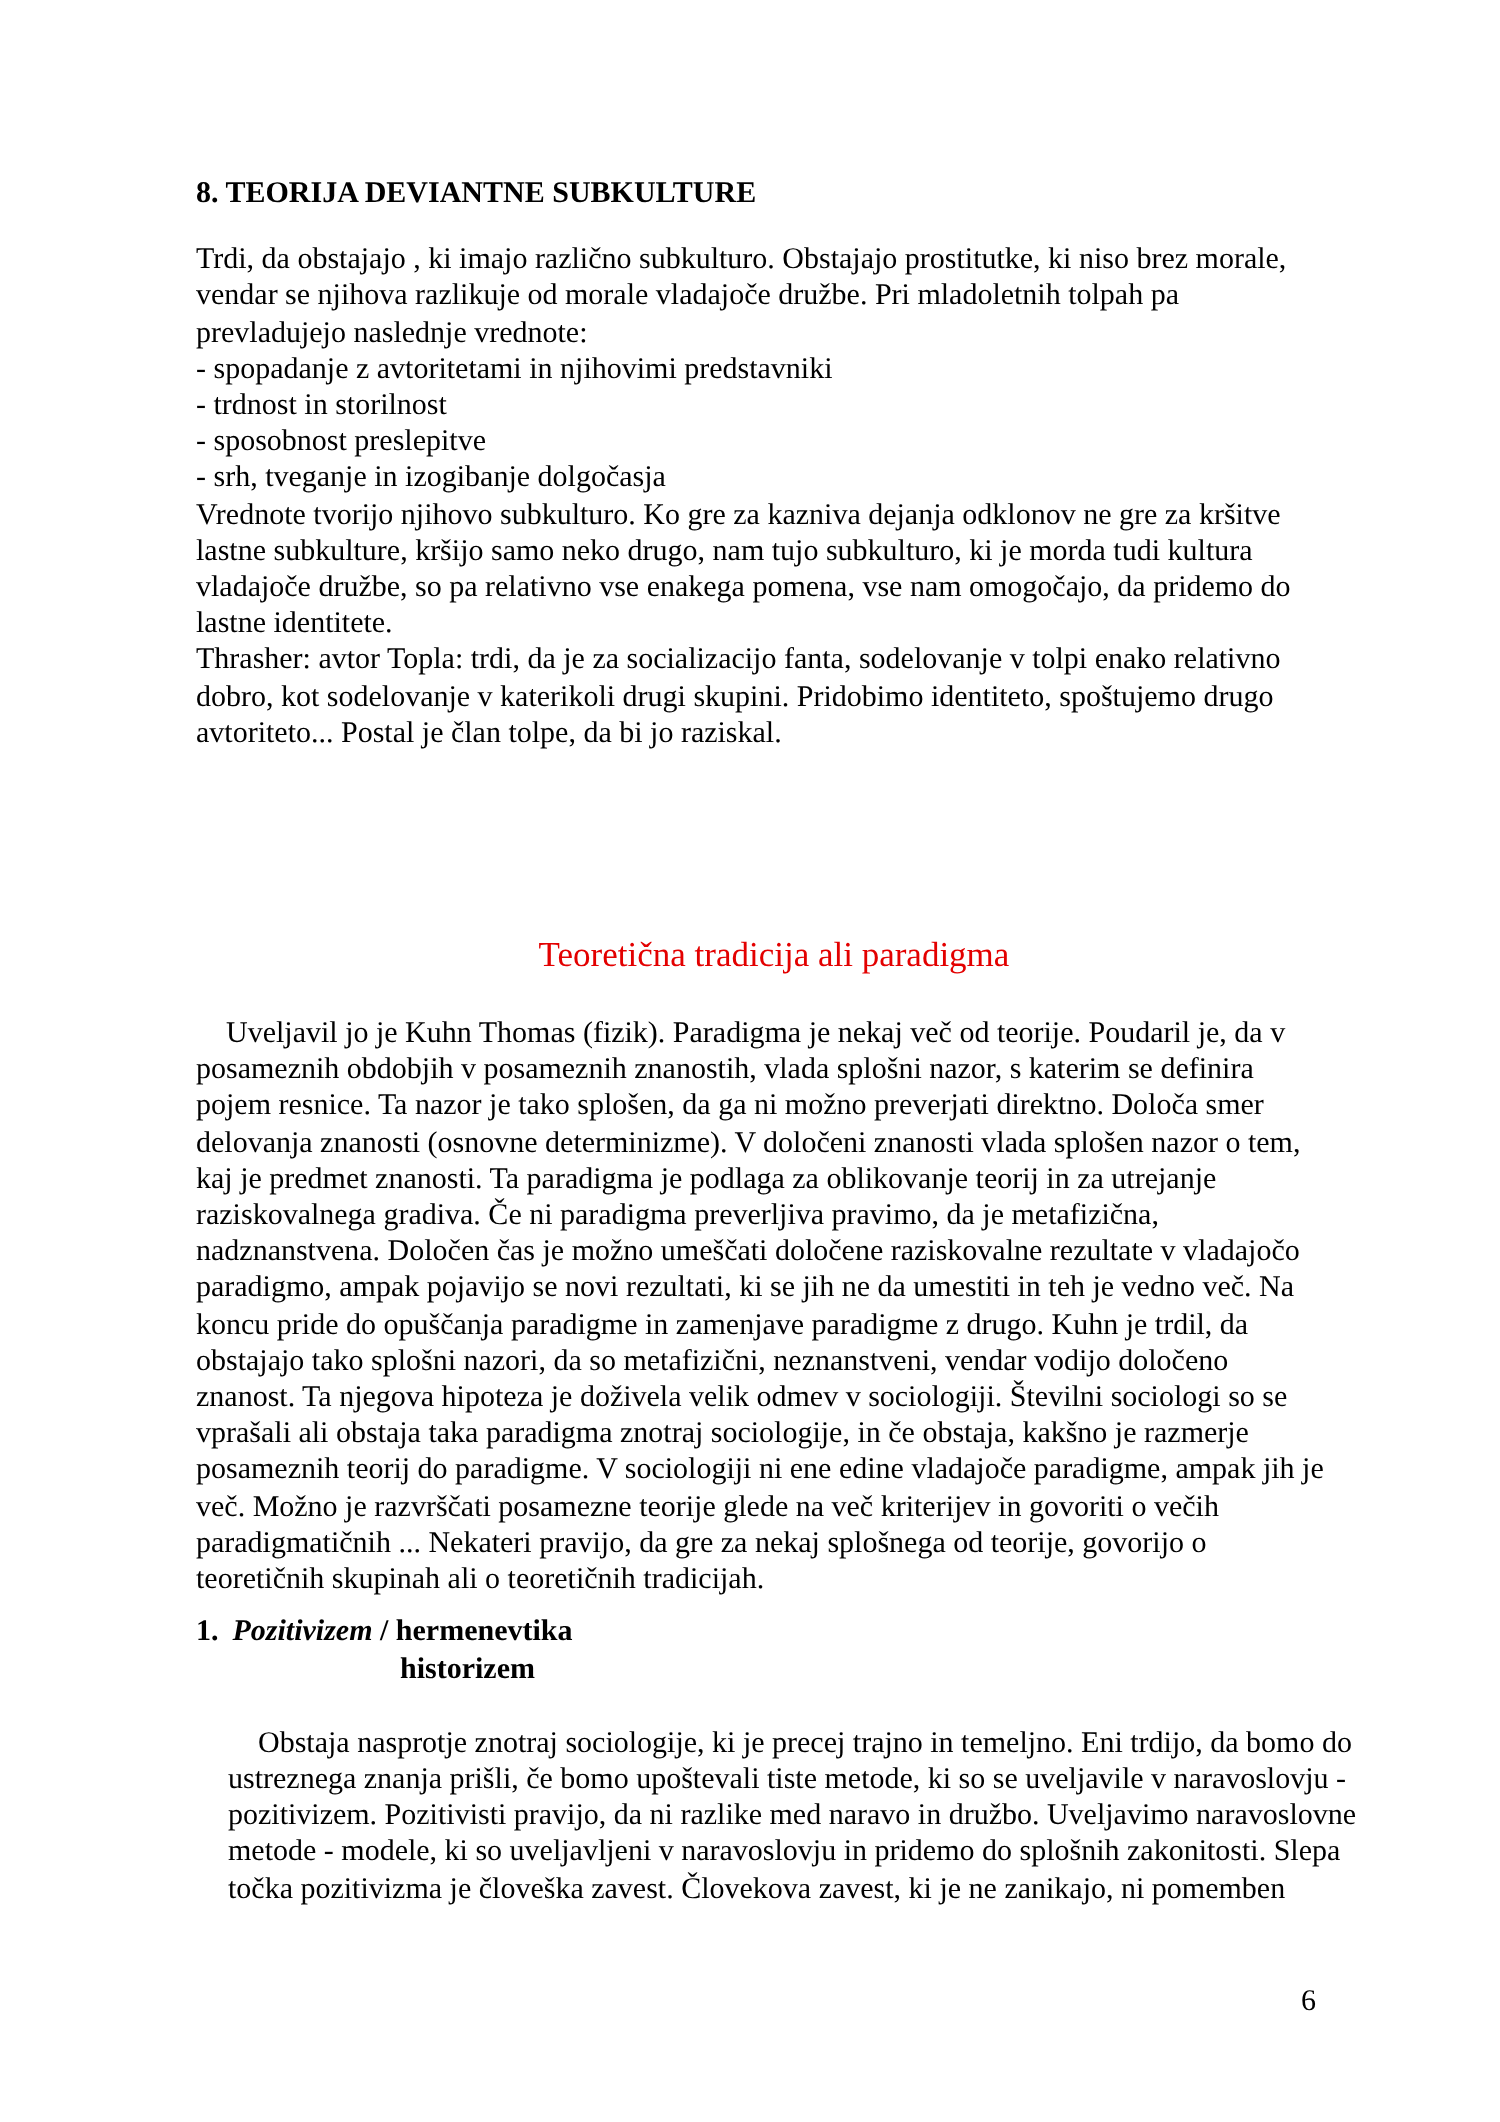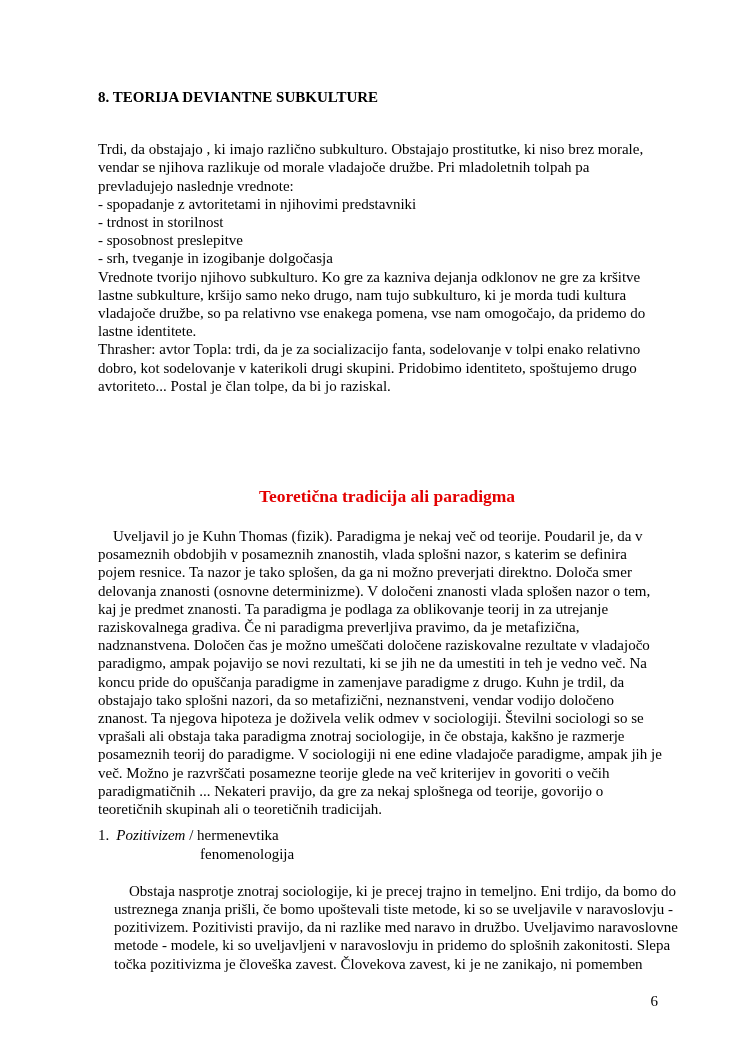--- a/index.html
+++ b/index.html
@@ -30,34 +30,34 @@
     line-height: 18.2px;
     font-weight: bold;
     white-space: pre;
   }
   .para {
     margin: 0;
     white-space: pre;
     font-size: 15px;
     line-height: 18.2px;
   }
-  .p1 { margin-top: 34px; }
+  .p1 { margin-top: 15px; }
   h2.chapter-heading {
     margin: 89px 0 0 0;
     font-size: 17.5px;
     line-height: 25px;
-    font-weight: bold;
+    font-weight: normal;
     text-align: center;
     white-space: pre;
     width: 578px;
   }
   .p2 { margin-top: 18px; }
   .outline {
     margin-top: 8px;
-    font-weight: normal;
+    font-weight: bold;
     font-size: 15px;
     line-height: 18.2px;
   }
   .outline .num { margin-right: 7px; }
   .outline .bi { font-style: italic; }
   .outline-sub { padding-left: 102px; }
   .p3 { margin-top: 19px; margin-left: 16px; }
   .page-number {
     position: absolute;
     top: 992px;
@@ -103,21 +103,21 @@
 obstajajo tako splošni nazori, da so metafizični, neznanstveni, vendar vodijo določeno
 znanost. Ta njegova hipoteza je doživela velik odmev v sociologiji. Številni sociologi so se
 vprašali ali obstaja taka paradigma znotraj sociologije, in če obstaja, kakšno je razmerje
 posameznih teorij do paradigme. V sociologiji ni ene edine vladajoče paradigme, ampak jih je
 več. Možno je razvrščati posamezne teorije glede na več kriterijev in govoriti o večih
 paradigmatičnih ... Nekateri pravijo, da gre za nekaj splošnega od teorije, govorijo o
 teoretičnih skupinah ali o teoretičnih tradicijah.</p>
 
     <div class="outline">
       <div class="outline-line"><span class="num">1.</span><span class="bi">Pozitivizem</span> <span class="rest">/ hermenevtika</span></div>
-      <div class="outline-sub">fenomenologija</div>
+      <div class="outline-sub">historizem</div>
     </div>
 
     <p class="para p3">    Obstaja nasprotje znotraj sociologije, ki je precej trajno in temeljno. Eni trdijo, da bomo do
 ustreznega znanja prišli, če bomo upoštevali tiste metode, ki so se uveljavile v naravoslovju -
 pozitivizem. Pozitivisti pravijo, da ni razlike med naravo in družbo. Uveljavimo naravoslovne
 metode - modele, ki so uveljavljeni v naravoslovju in pridemo do splošnih zakonitosti. Slepa
 točka pozitivizma je človeška zavest. Človekova zavest, ki je ne zanikajo, ni pomemben</p>
 
   </div>
 

